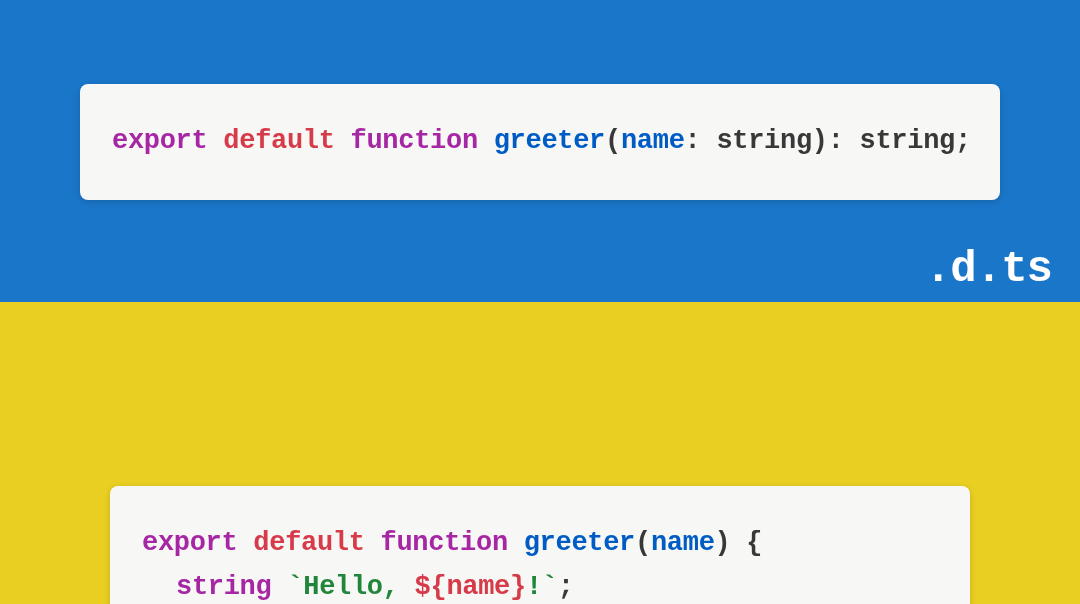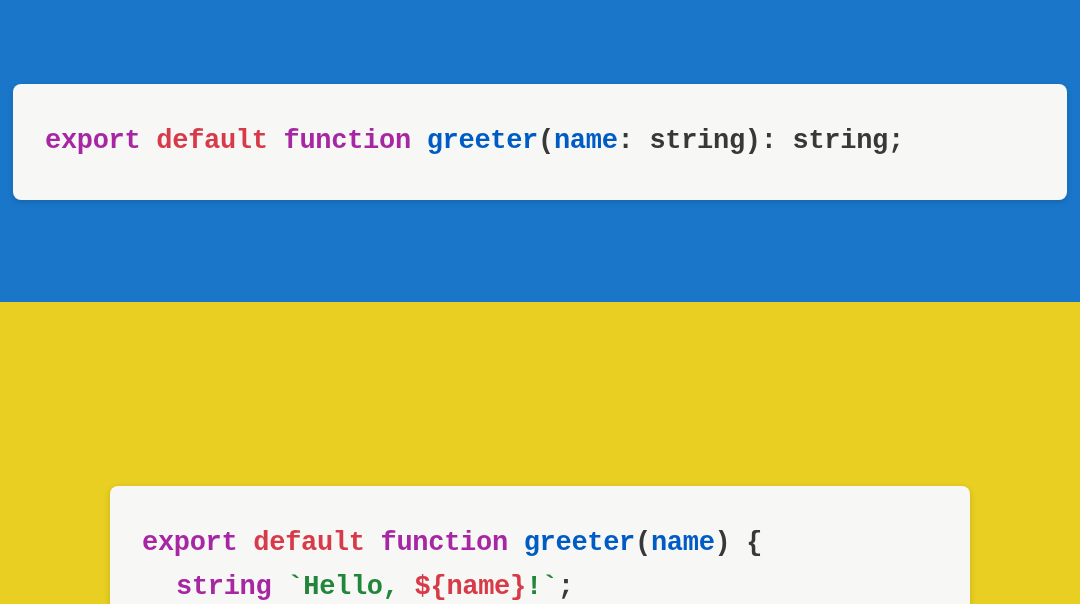--- a/index.html
+++ b/index.html
@@ -29,21 +29,21 @@
       align-items: flex-end;
       justify-content: center;
     }
     .code-box {
       background: #f7f7f5;
       border-radius: 8px;
       padding: 36px 32px;
       box-shadow: 0 2px 6px rgba(0,0,0,0.15);
     }
     .code-box-top {
-      width: 1054px;
+      width: 920px;
       margin-top: -18px;
     }
     .code-box-bottom {
       width: 860px;
       margin-top: -10px;
     }
     .code-line {
       font-size: 27px;
       font-weight: bold;
       line-height: 1.6;
@@ -73,20 +73,21 @@
     .label-top { color: #ffffff; }
     .label-bottom { color: #7f1d1d; }
   </style>
 </head>
 <body>
 
 <div class="top-panel">
   <div class="code-box code-box-top">
     <div class="code-line"><span class="kw-purple">export</span> <span class="kw-red">default</span> <span class="kw-purple">function</span> <span class="fn-blue">greeter</span><span class="punct">(</span><span class="param-blue">name</span><span class="punct">: </span><span class="type-str">string</span><span class="punct">)</span><span class="punct">: </span><span class="type-str">string</span><span class="punct">;</span></div>
   </div>
+  <div class="panel-label label-top">.d.ts</div>
 </div>
 
 <div class="bottom-panel">
   <div class="code-box code-box-bottom">
     <div class="code-line"><span class="kw-purple">export</span> <span class="kw-red">default</span> <span class="kw-purple">function</span> <span class="fn-blue">greeter</span><span class="punct">(</span><span class="param-blue">name</span><span class="punct">) {</span></div>
     <div class="code-line indent"><span class="kw-purple">string</span><span class="str-green"> `</span><span class="str-green">Hello, </span><span class="interp-red">${</span><span class="interp-name">name</span><span class="interp-red">}</span><span class="str-green">!</span><span class="str-green">`</span><span class="punct">;</span></div>
     <div class="code-line"><span class="punct">}</span></div>
   </div>
   <div class="panel-label label-bottom">.js</div>
 </div>

